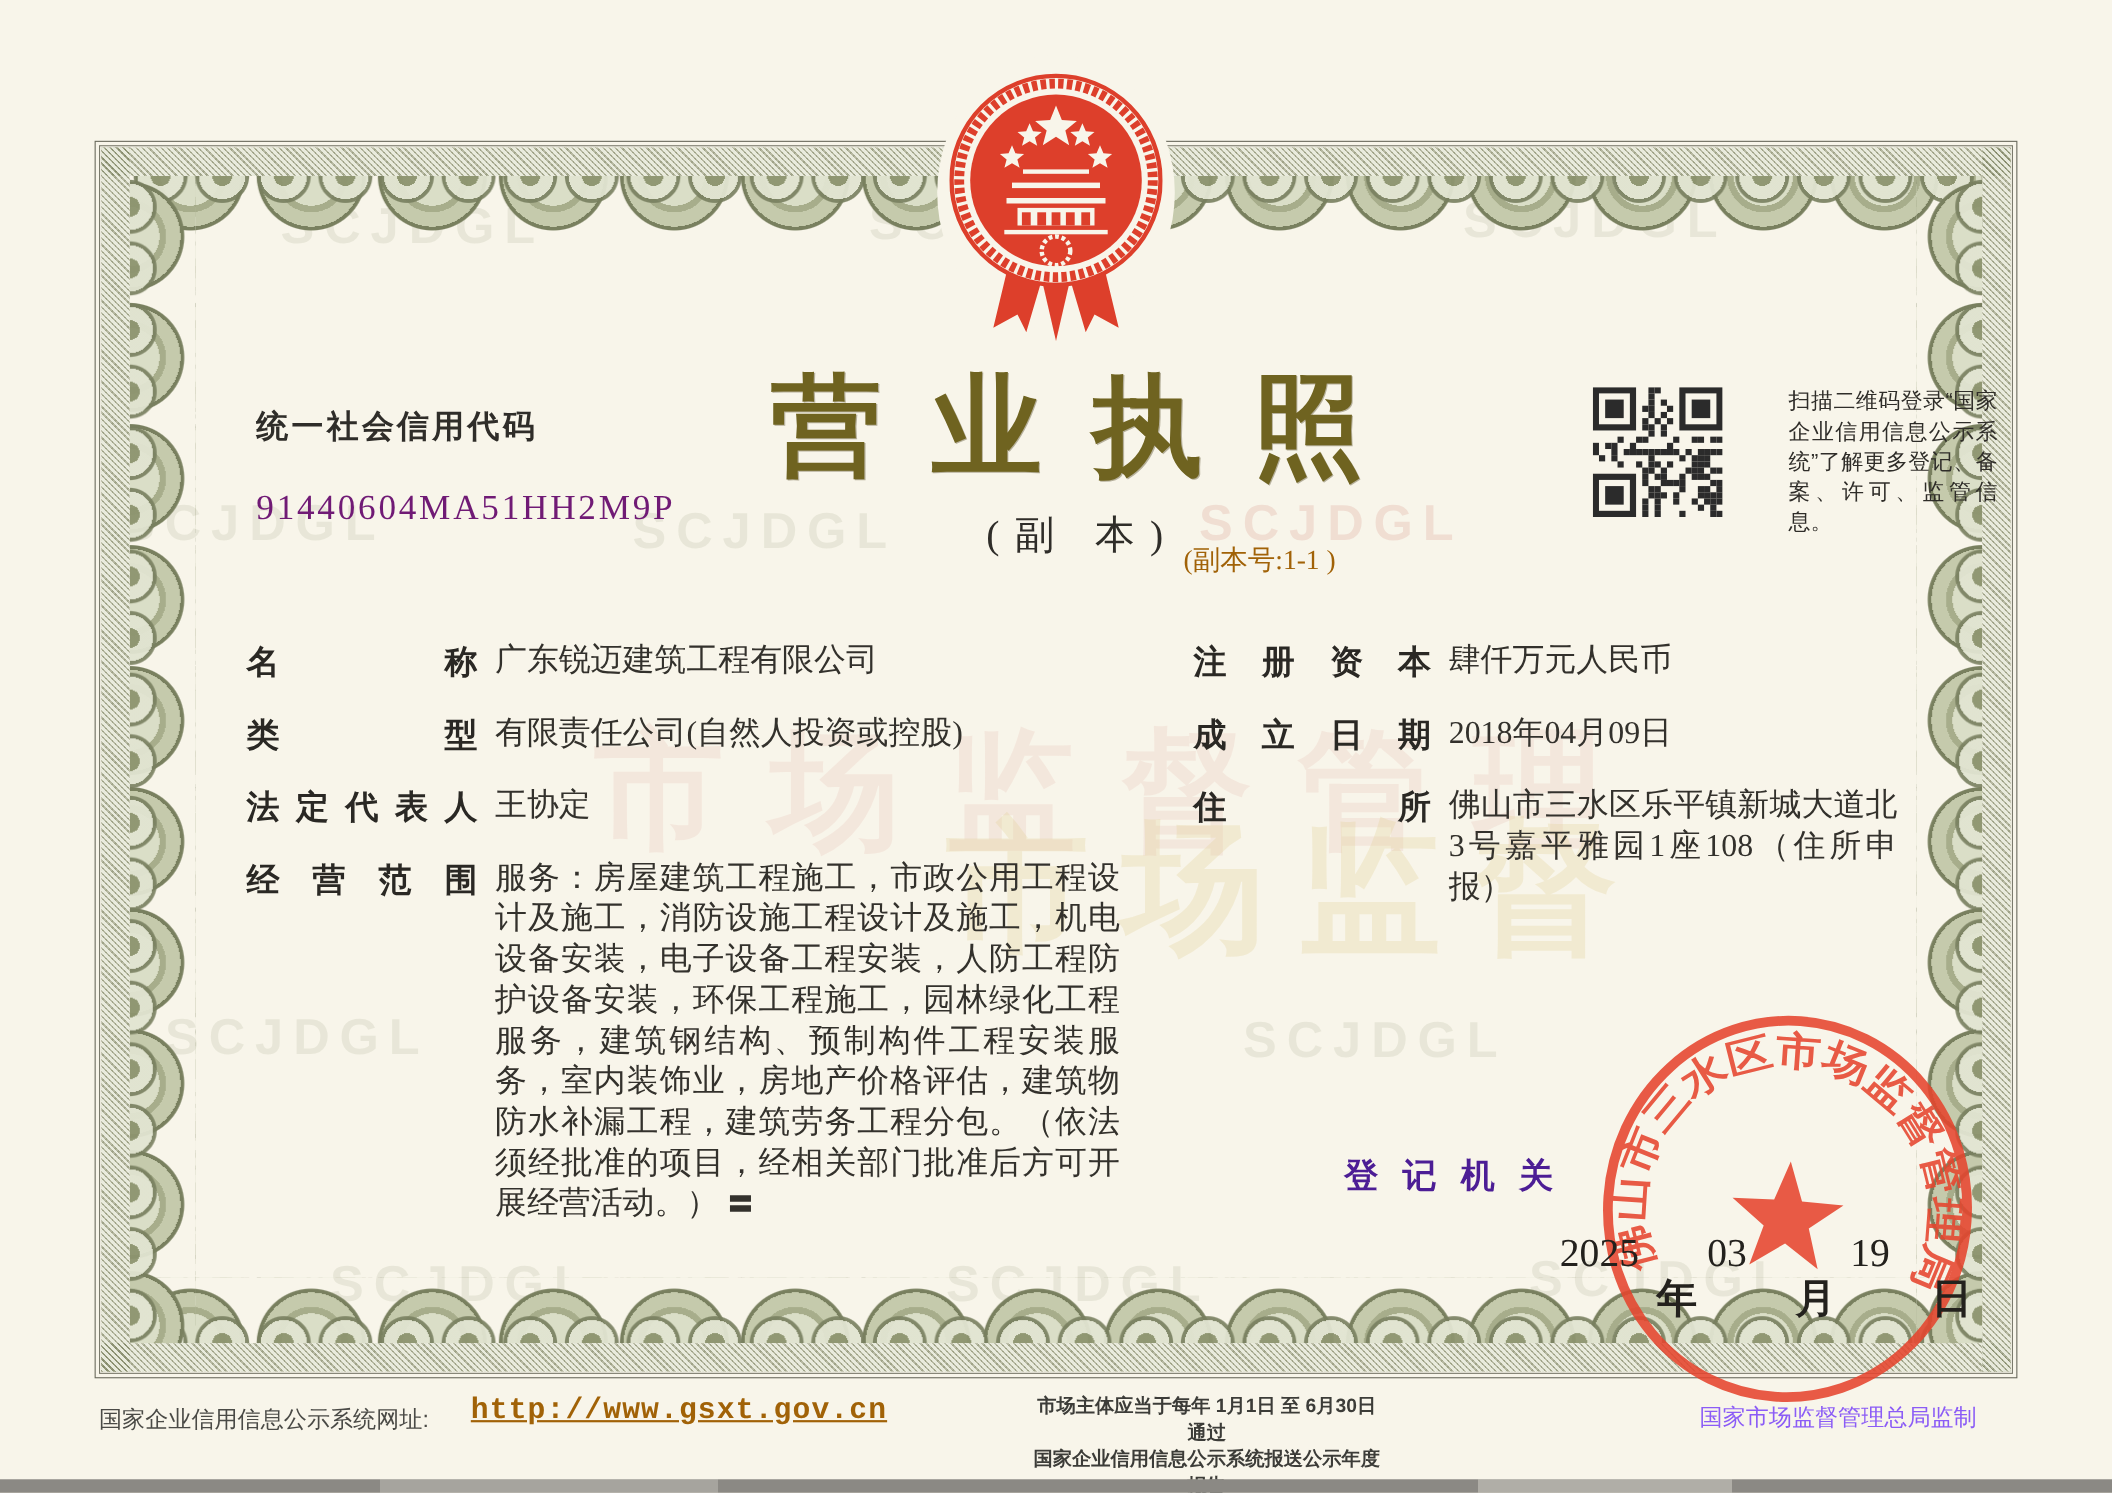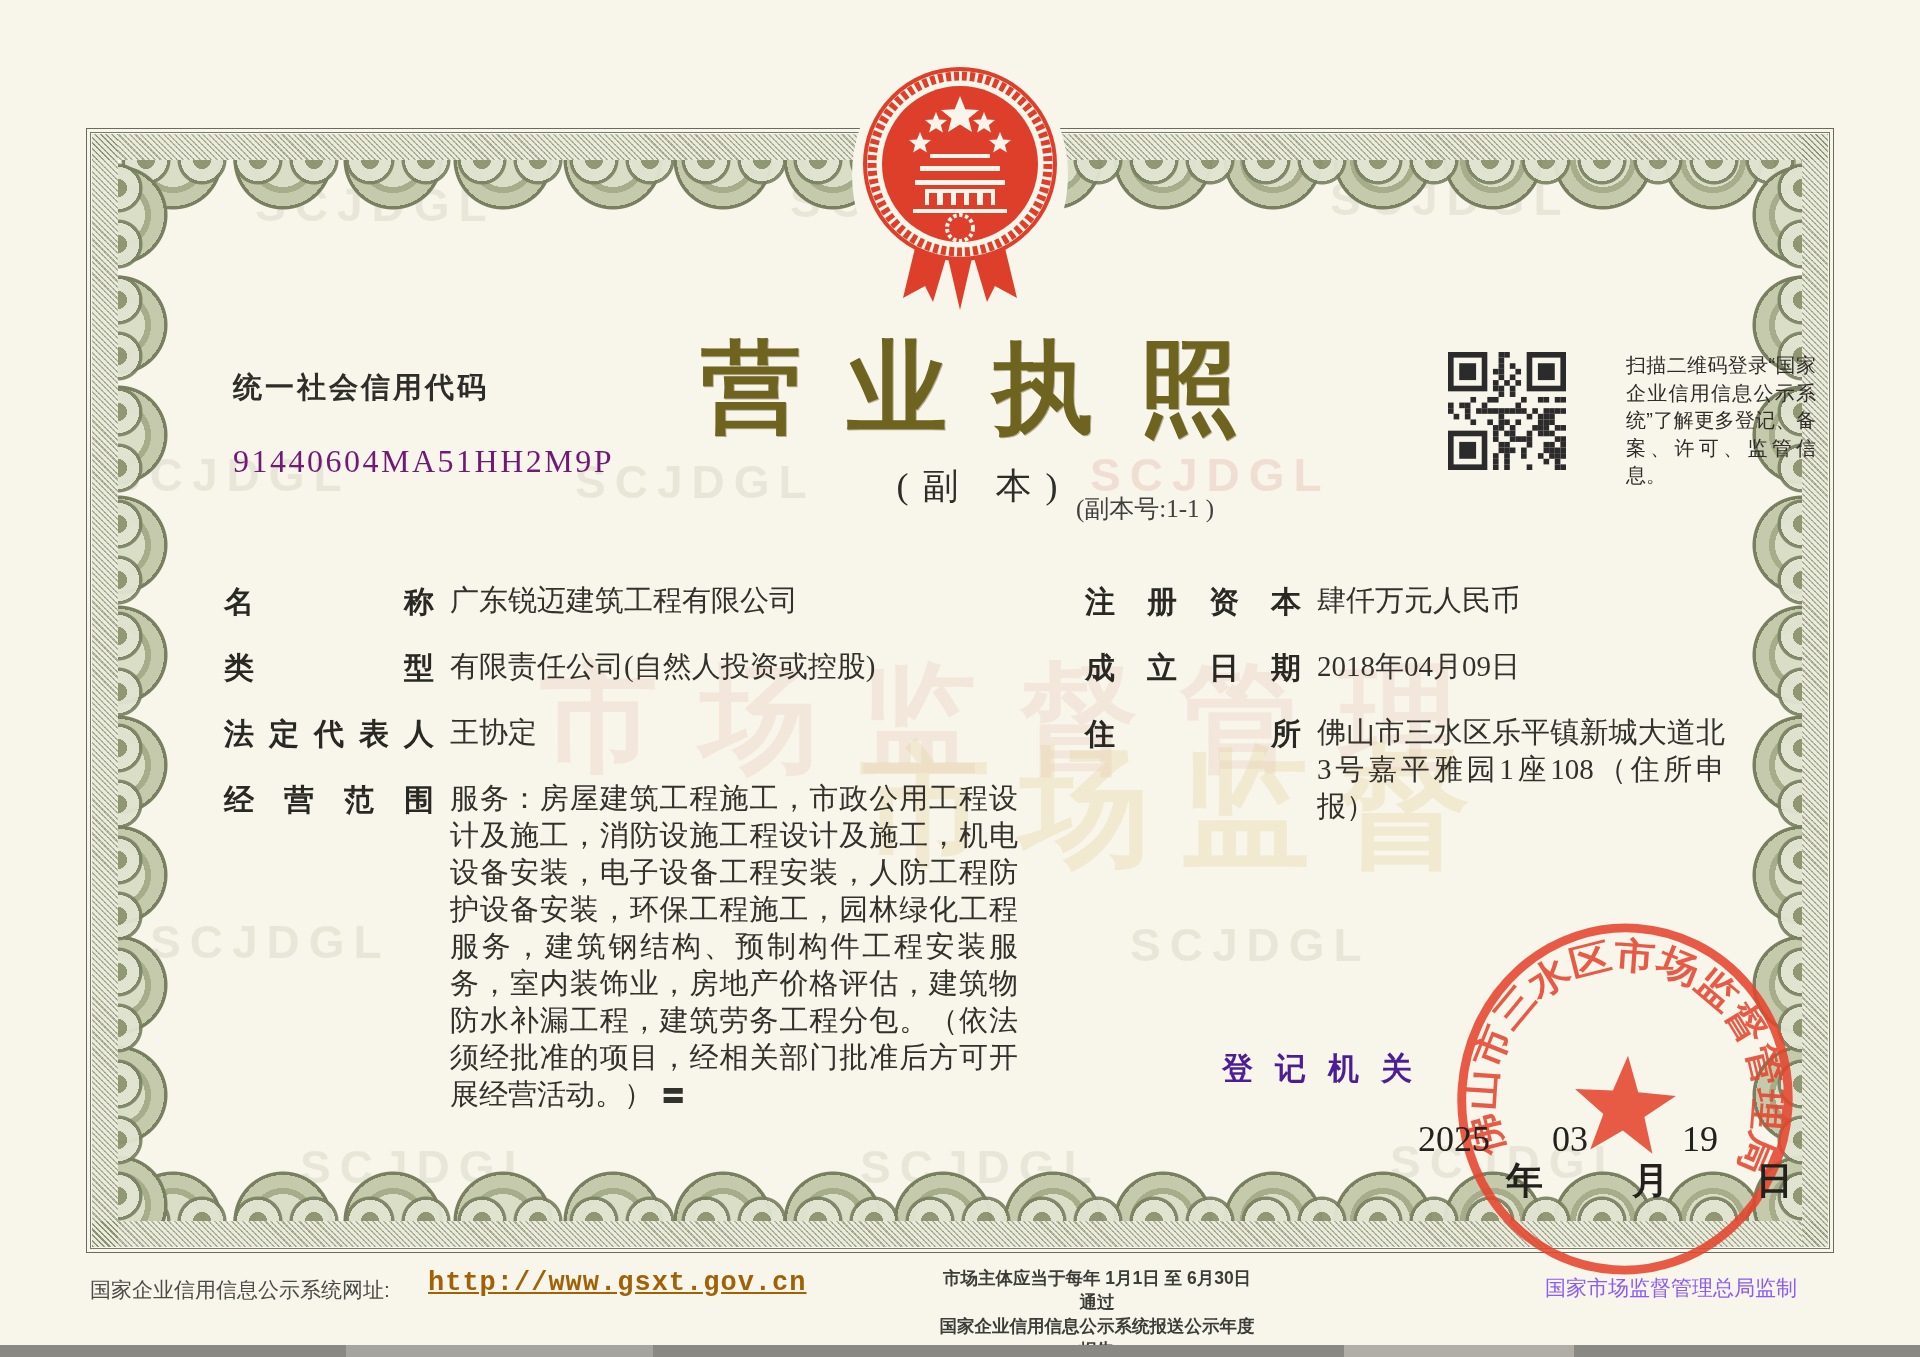--- a/index.html
+++ b/index.html
@@ -59,21 +59,21 @@
 
   
   .credit-label{left:233px;top:368px;font-family:"Liberation Sans","DejaVu Sans",sans-serif;
       font-weight:700;font-size:29px;letter-spacing:3px;color:#2f2d29;}
   .credit-code{left:233px;top:443px;font-size:32px;letter-spacing:2.5px;color:#701a75;}
   .doc-title{left:0;right:0;top:322px;text-align:center;
       font-family:"Liberation Sans","DejaVu Sans",sans-serif;font-weight:900;
       font-size:100px;letter-spacing:46px;text-indent:46px;color:#6f6320;
       text-shadow:1px 1px 0 rgba(60,50,10,.35);padding-left:20px;}
   .doc-subtitle{left:0;right:0;top:462px;text-align:center;font-size:36px;letter-spacing:14px;color:#2f2d29;padding-left:48px;}
-  .copy-no{left:1076px;top:492px;font-size:25px;color:#404040;}
+  .copy-no{left:1076px;top:492px;font-size:25px;color:#a16207;}
 
   
   .qr-box{left:1448px;top:352px;width:118px;height:118px;}
   .qr-caption{left:1582px;top:352px;width:190px;font-size:20px;line-height:27.5px;
       color:#2f2d29;text-align:justify;font-family:"Liberation Sans","DejaVu Sans",sans-serif;margin-left:44px;}
 
   
   .flabel{display:flex;justify-content:space-between;
       font-family:"Liberation Sans","DejaVu Sans",sans-serif;font-weight:700;
       font-size:30px;color:#2a2824;flex:0 0 auto;}

